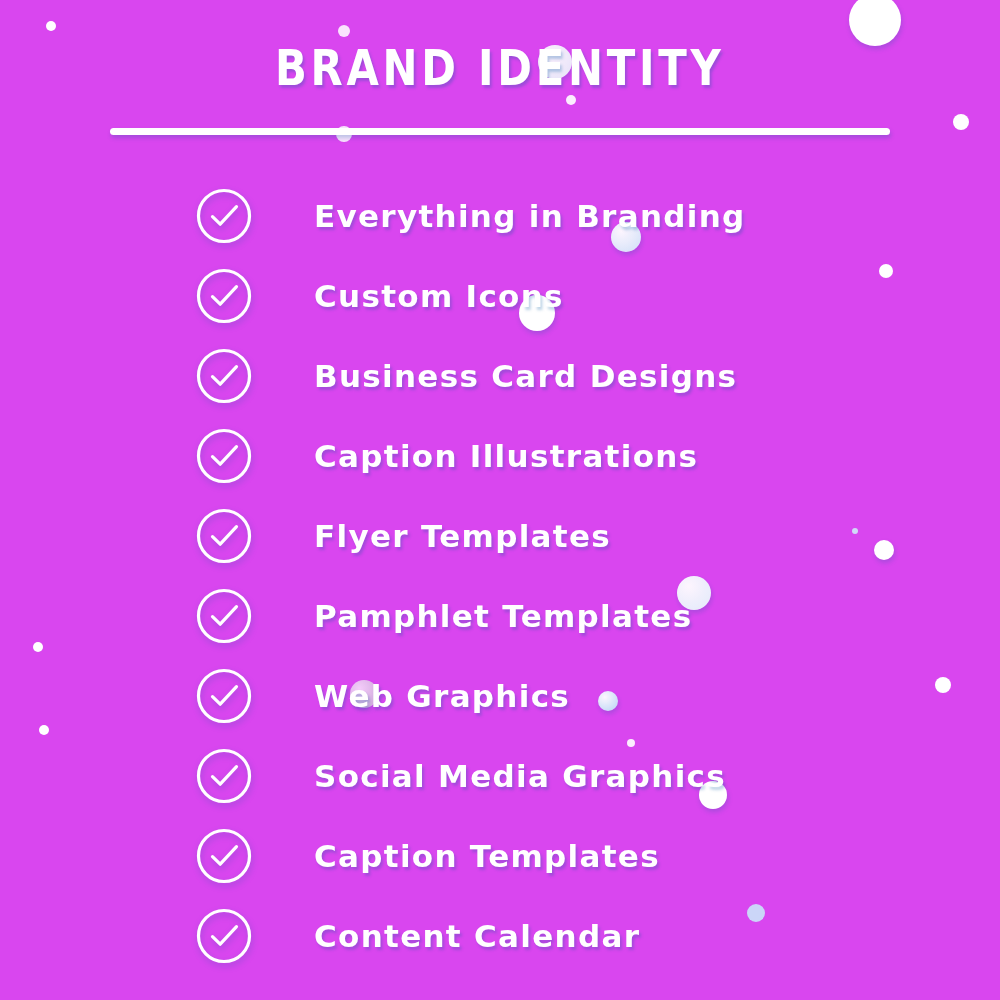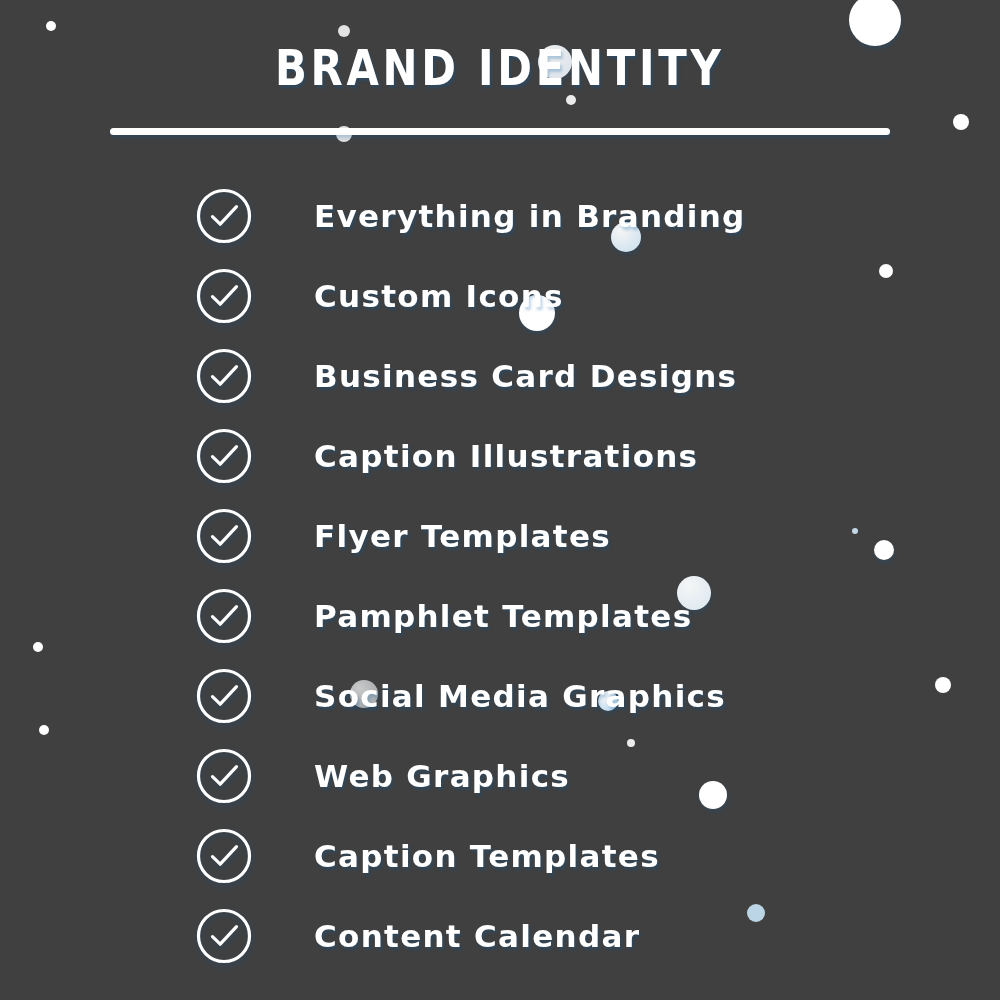--- a/index.html
+++ b/index.html
@@ -111,21 +111,21 @@
     color: #ffffff;
     letter-spacing: 1.3px;
     white-space: nowrap;
     text-shadow: 2px 3px 3px rgba(0, 90, 160, 0.26);
     line-height: 1;
   }
 </style>
 </head>
 <body style="background: rgb(54, 171, 251);">
 
-<div id="poster" style="background: #404040;">
+<div id="poster" style="background: #d946ef;">
 
   <div id="bubbles">
       <div class="bubble" style="left: 849px; top: -6px; width: 52px; height: 52px; background: radial-gradient(circle at 34% 30%, rgb(255, 255, 255) 0%, rgb(255, 255, 255) 72%); opacity: 1; box-shadow: rgba(0, 90, 160, 0.22) 1px 3px 5px;"></div>
       <div class="bubble" style="left: 46px; top: 21px; width: 10px; height: 10px; background: rgb(255, 255, 255); opacity: 1;"></div>
       <div class="bubble" style="left: 338px; top: 25px; width: 12px; height: 12px; background: rgb(255, 255, 255); opacity: 0.85;"></div>
       <div class="bubble" style="left: 538px; top: 45px; width: 34px; height: 34px; background: radial-gradient(circle at 34% 30%, rgb(255, 255, 255) 0%, rgb(237, 244, 250) 72%); opacity: 0.92; box-shadow: rgba(0, 90, 160, 0.22) 1px 3px 5px;"></div>
       <div class="bubble" style="left: 566px; top: 95px; width: 10px; height: 10px; background: rgb(255, 255, 255); opacity: 0.9;"></div>
       <div class="bubble" style="left: 953px; top: 114px; width: 16px; height: 16px; background: rgb(255, 255, 255); opacity: 1;"></div>
       <div class="bubble" style="left: 336px; top: 126px; width: 16px; height: 16px; background: rgb(255, 255, 255); opacity: 0.85;"></div>
       <div class="bubble" style="left: 611px; top: 222px; width: 30px; height: 30px; background: radial-gradient(circle at 34% 30%, rgb(255, 255, 255) 0%, rgb(220, 238, 250) 72%); opacity: 0.95; box-shadow: rgba(0, 90, 160, 0.22) 1px 3px 5px;"></div>
@@ -211,40 +211,40 @@
     <span class="feature-label">Pamphlet Templates</span>
   </li>
 
   <li class="feature-item">
     <span class="check-icon">
       <svg viewBox="0 0 56 56" xmlns="http://www.w3.org/2000/svg">
         <circle cx="28" cy="28" r="25.5" fill="none" stroke="#ffffff" stroke-width="3.2"></circle>
         <path d="M16.5 28.6 L24.2 36.2 L40.5 18.6" fill="none" stroke="#ffffff" stroke-width="3.2" stroke-linecap="round" stroke-linejoin="round"></path>
       </svg>
     </span>
+    <span class="feature-label">Web Graphics</span>
+  </li>
+
+  <li class="feature-item">
+    <span class="check-icon">
+      <svg viewBox="0 0 56 56" xmlns="http://www.w3.org/2000/svg">
+        <circle cx="28" cy="28" r="25.5" fill="none" stroke="#ffffff" stroke-width="3.2"></circle>
+        <path d="M16.5 28.6 L24.2 36.2 L40.5 18.6" fill="none" stroke="#ffffff" stroke-width="3.2" stroke-linecap="round" stroke-linejoin="round"></path>
+      </svg>
+    </span>
     <span class="feature-label">Social Media Graphics</span>
   </li>
 
   <li class="feature-item">
     <span class="check-icon">
       <svg viewBox="0 0 56 56" xmlns="http://www.w3.org/2000/svg">
         <circle cx="28" cy="28" r="25.5" fill="none" stroke="#ffffff" stroke-width="3.2"></circle>
         <path d="M16.5 28.6 L24.2 36.2 L40.5 18.6" fill="none" stroke="#ffffff" stroke-width="3.2" stroke-linecap="round" stroke-linejoin="round"></path>
       </svg>
     </span>
-    <span class="feature-label">Web Graphics</span>
-  </li>
-
-  <li class="feature-item">
-    <span class="check-icon">
-      <svg viewBox="0 0 56 56" xmlns="http://www.w3.org/2000/svg">
-        <circle cx="28" cy="28" r="25.5" fill="none" stroke="#ffffff" stroke-width="3.2"></circle>
-        <path d="M16.5 28.6 L24.2 36.2 L40.5 18.6" fill="none" stroke="#ffffff" stroke-width="3.2" stroke-linecap="round" stroke-linejoin="round"></path>
-      </svg>
-    </span>
     <span class="feature-label">Caption Templates</span>
   </li>
 
   <li class="feature-item">
     <span class="check-icon">
       <svg viewBox="0 0 56 56" xmlns="http://www.w3.org/2000/svg">
         <circle cx="28" cy="28" r="25.5" fill="none" stroke="#ffffff" stroke-width="3.2"></circle>
         <path d="M16.5 28.6 L24.2 36.2 L40.5 18.6" fill="none" stroke="#ffffff" stroke-width="3.2" stroke-linecap="round" stroke-linejoin="round"></path>
       </svg>
     </span>

